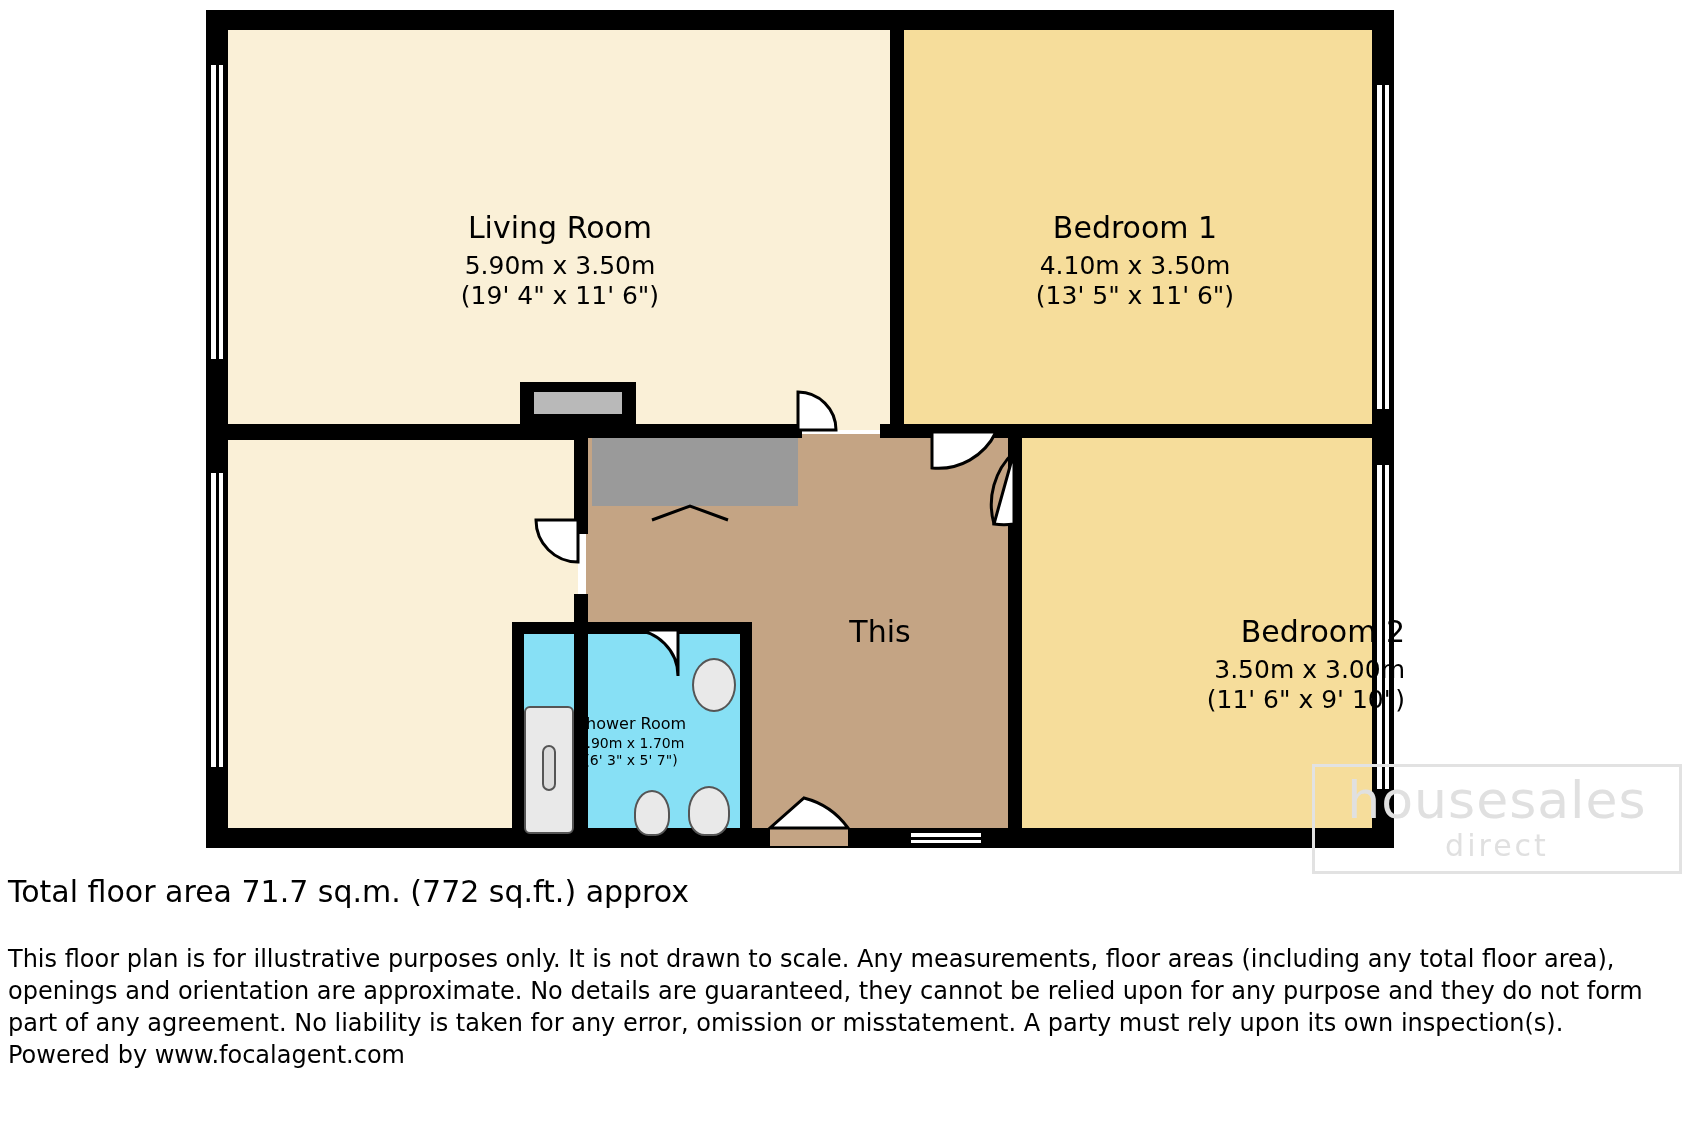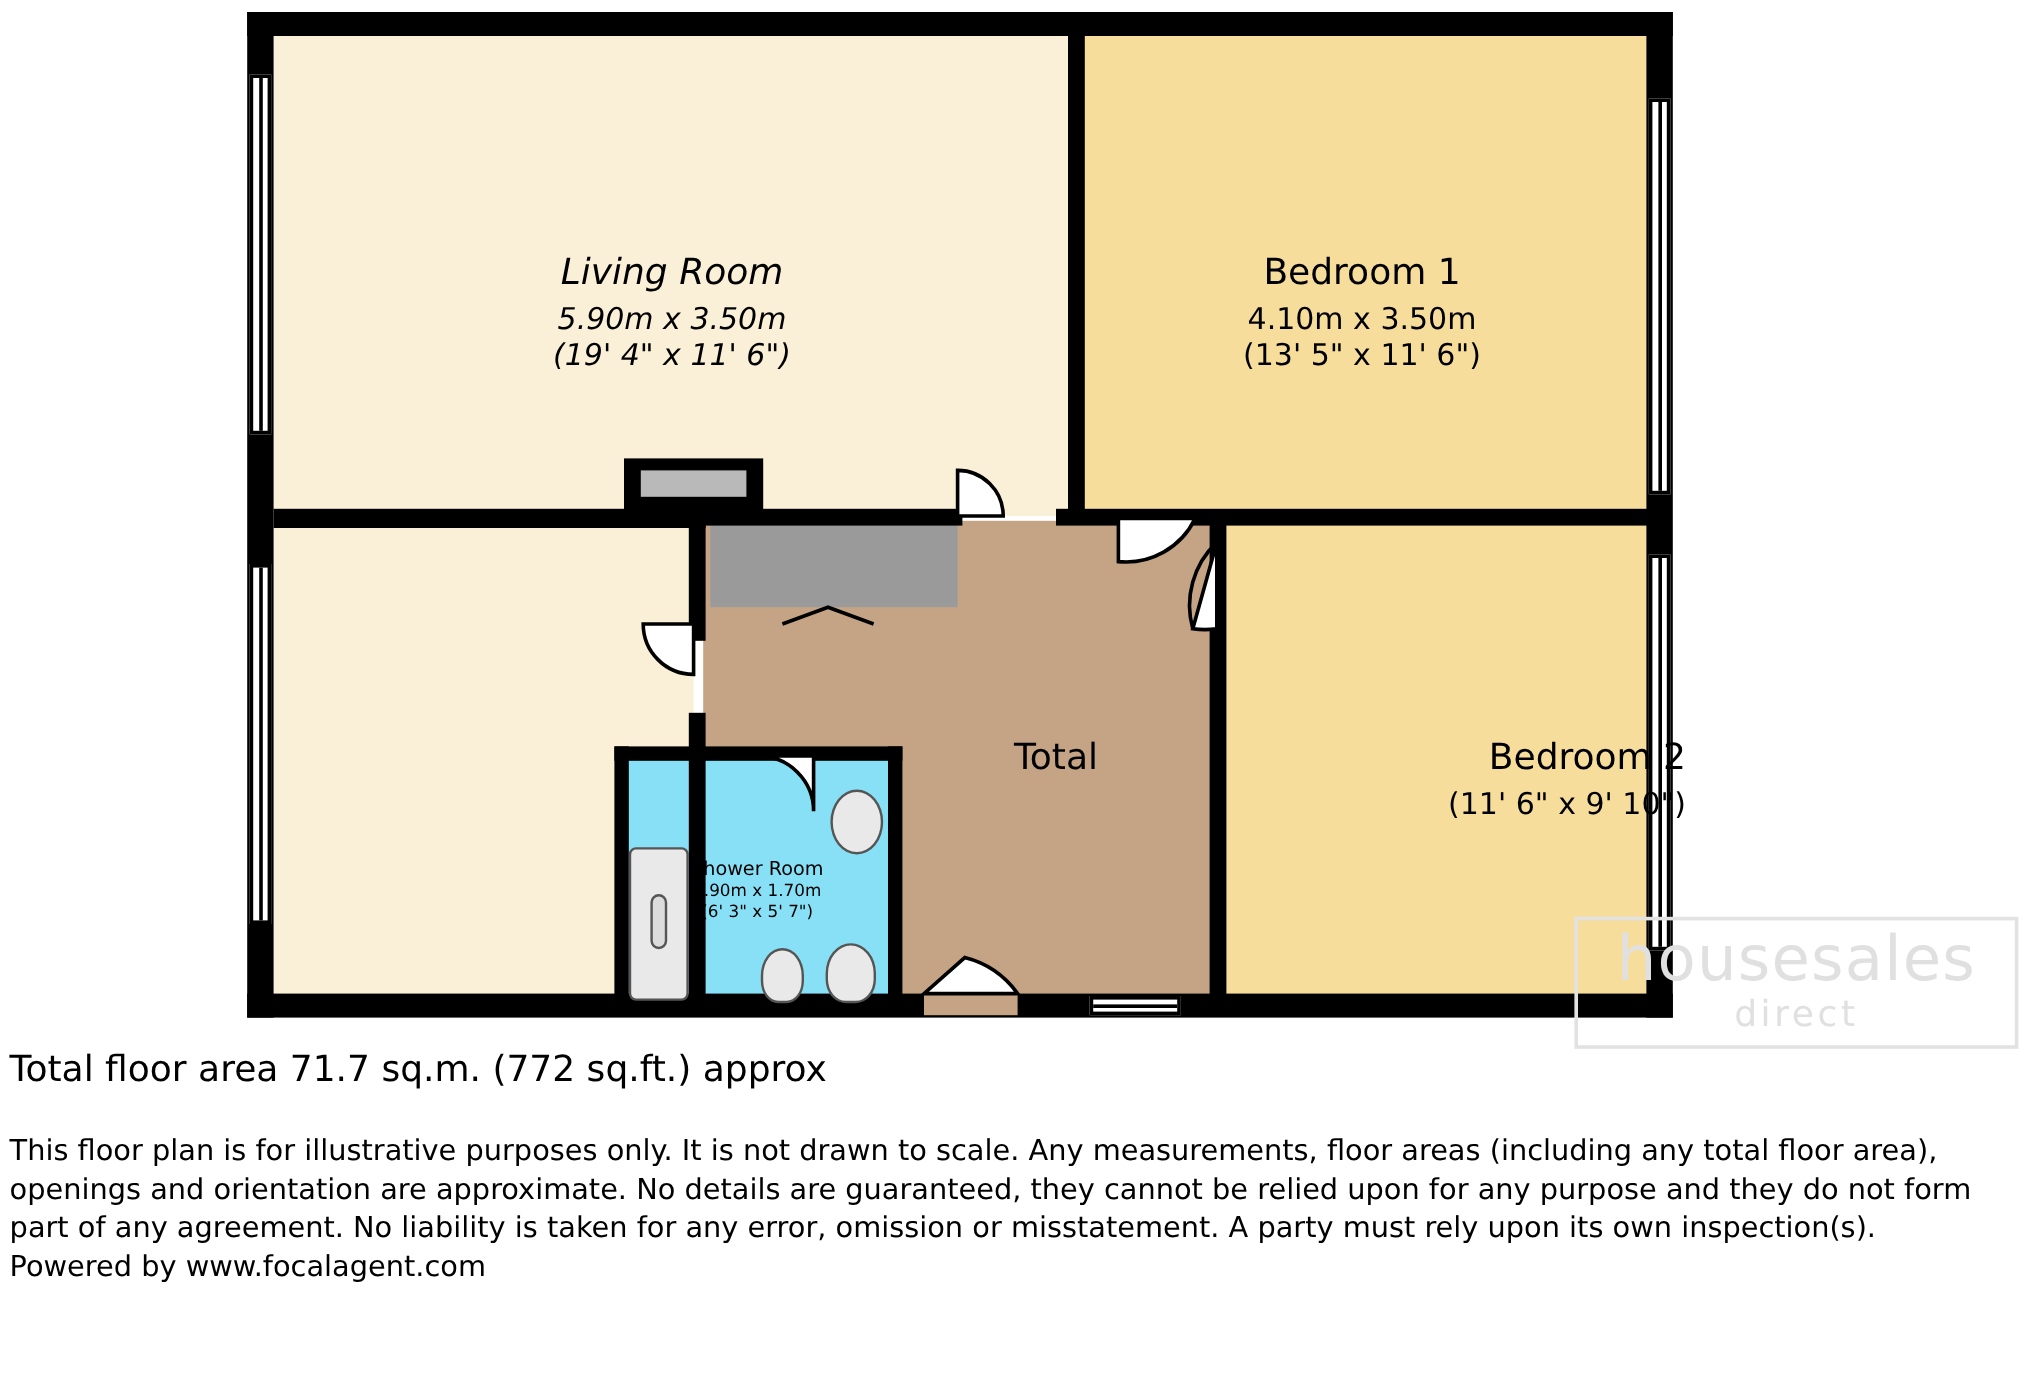--- a/index.html
+++ b/index.html
@@ -204,40 +204,41 @@
 
     <path d="M770 828 L848 828 A78 78 0 0 0 804 798 Z" fill="#ffffff" stroke="#000000" stroke-width="3"></path>
   </svg>
 
   <div class="fixture" style="left:524px; top:706px; width:50px; height:128px; border-radius:6px;"></div>
   <div class="fixture" style="left:542px; top:745px; width:14px; height:46px; border-radius:7px; background:#dcdcdc;"></div>
   <div class="fixture" style="left:692px; top:658px; width:44px; height:54px; border-radius:50%;"></div>
   <div class="fixture" style="left:688px; top:786px; width:42px; height:50px; border-radius:50% 50% 40% 40%;"></div>
   <div class="fixture" style="left:634px; top:790px; width:36px; height:46px; border-radius:50% 50% 40% 40%;"></div>
 
-  <div class="room-label" style="left:340px; top:210px; width:440px;font-style:italic;">
+  <div class="room-label" style="left:340px; top:210px; width:440px;">
     <span class="rname">Living Room</span>
     <span class="rdim">5.90m x 3.50m</span>
     <span class="rdim">(19' 4" x 11' 6")</span>
   </div>
 
   <div class="room-label" style="left:920px; top:210px; width:430px;">
     <span class="rname">Bedroom 1</span>
     <span class="rdim">4.10m x 3.50m</span>
     <span class="rdim">(13' 5" x 11' 6")</span>
   </div>
 
 
   <div class="room-label" style="left:985px; top:614px; width:420px;text-align:right;">
     <span class="rname">Bedroom 2</span>
+    <span class="rdim">3.50m x 3.00m</span>
     <span class="rdim">(11' 6" x 9' 10")</span>
   </div>
 
   <div class="room-label" style="left:730px; top:614px; width:300px;">
-    <span class="rname">Total</span>
+    <span class="rname">This</span>
   </div>
 
   <div class="room-label small" style="left:516px; top:714px; width:230px;">
     <span class="rname">Shower Room</span>
     <span class="rdim">1.90m x 1.70m</span>
     <span class="rdim">(6' 3" x 5' 7")</span>
   </div>
 
   <div id="watermark">
     <span class="wm1">housesales</span>

